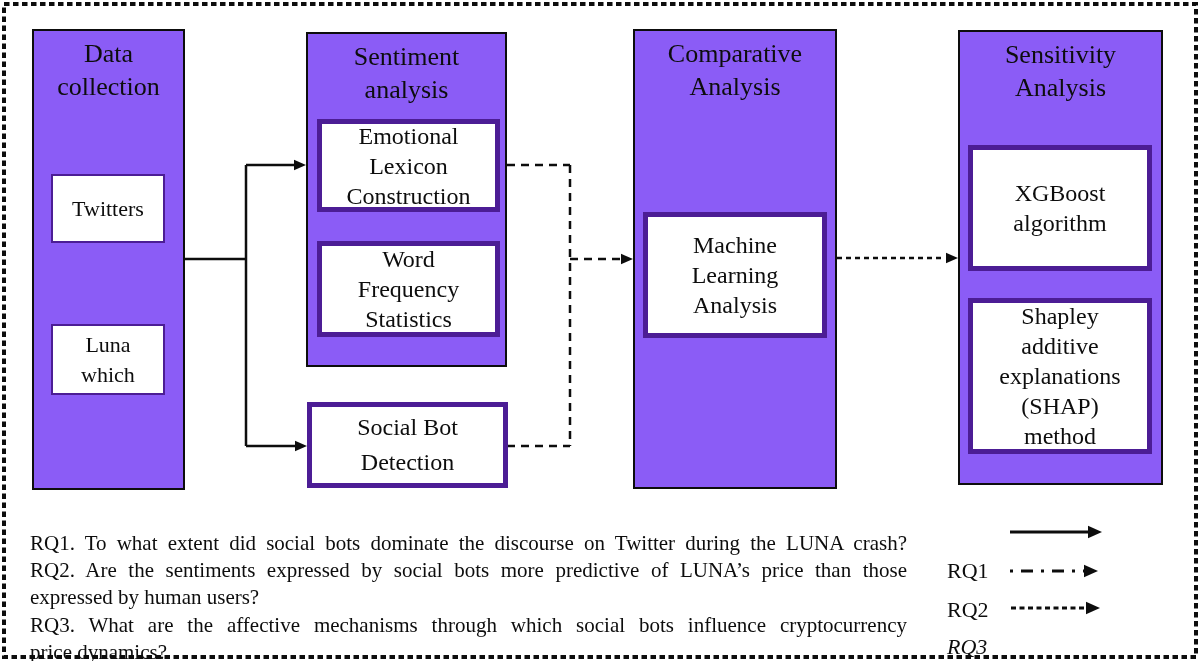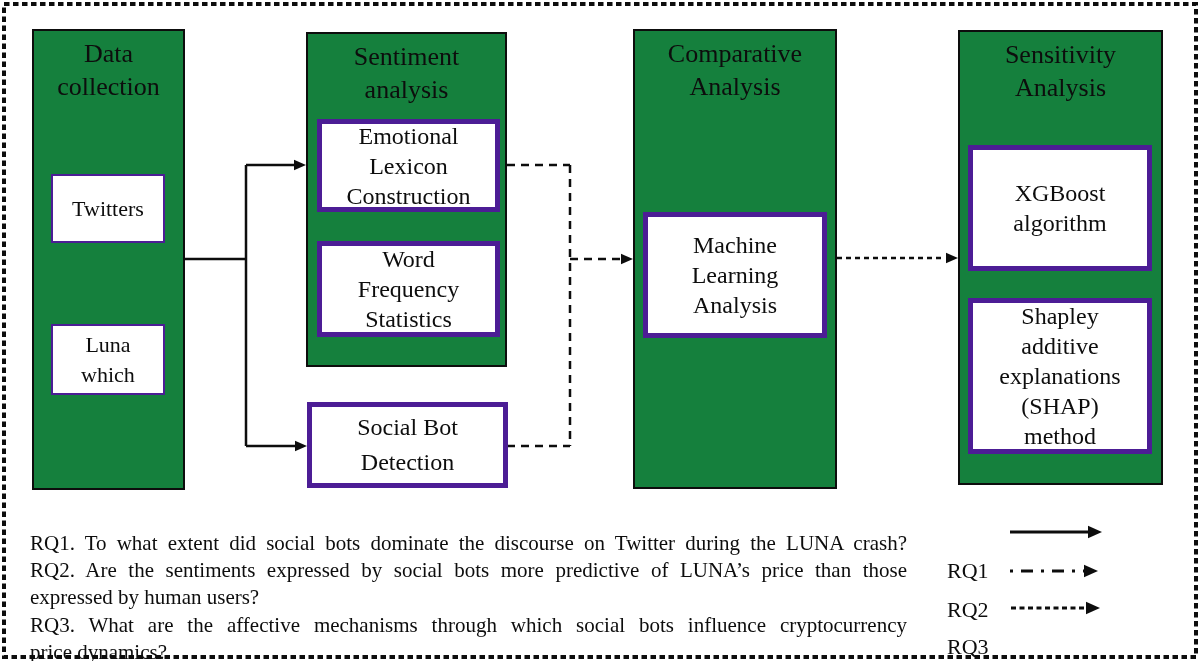--- a/index.html
+++ b/index.html
@@ -3,21 +3,21 @@
 <meta charset="utf-8">
 <style>
   html,body{margin:0;padding:0;background:#ffffff;}
   .canvas{
     position:relative;width:1200px;height:661px;background:#ffffff;
     font-family:"Liberation Serif","DejaVu Serif",serif;color:#0d0d0d;
     overflow:hidden;
   }
   .overlay{position:absolute;left:0;top:0;width:1200px;height:661px;}
   .stage{
-    position:absolute;border:2px solid #0d0d0d;background:#15803d;
+    position:absolute;border:2px solid #0d0d0d;background:#8b5cf6;
     box-sizing:border-box;text-align:center;
   }
   .stage-title{padding-top:6px;font-size:26px;line-height:33px;}
   .node{
     position:absolute;border:5px solid #4c1d95;background:#ffffff;
     box-sizing:border-box;display:flex;flex-direction:column;
     justify-content:center;align-items:center;text-align:center;
   }
   .thin{border-width:2px;}
   .node .ln{font-size:24px;line-height:30px;white-space:nowrap;}
@@ -141,15 +141,15 @@
   <div class="rq-block">
     <div class="rq-line just">RQ1. To what extent did social bots dominate the discourse on Twitter during the LUNA crash?</div>
     <div class="rq-line just">RQ2. Are the sentiments expressed by social bots more predictive of LUNA’s price than those</div>
     <div class="rq-line">expressed by human users?</div>
     <div class="rq-line just">RQ3. What are the affective mechanisms through which social bots influence cryptocurrency</div>
     <div class="rq-line">price dynamics?</div>
   </div>
 
   <div class="legend-label" style="left:947px;top:519px;">RQ1</div>
   <div class="legend-label" style="left:947px;top:558px;">RQ2</div>
-  <div class="legend-label" style="left:947px;top:595px;">RQ3</div>
+  <div class="legend-label" style="left:947px;top:595px;font-style:italic;">RQ3</div>
 
 </div>
 
 </body></html>

